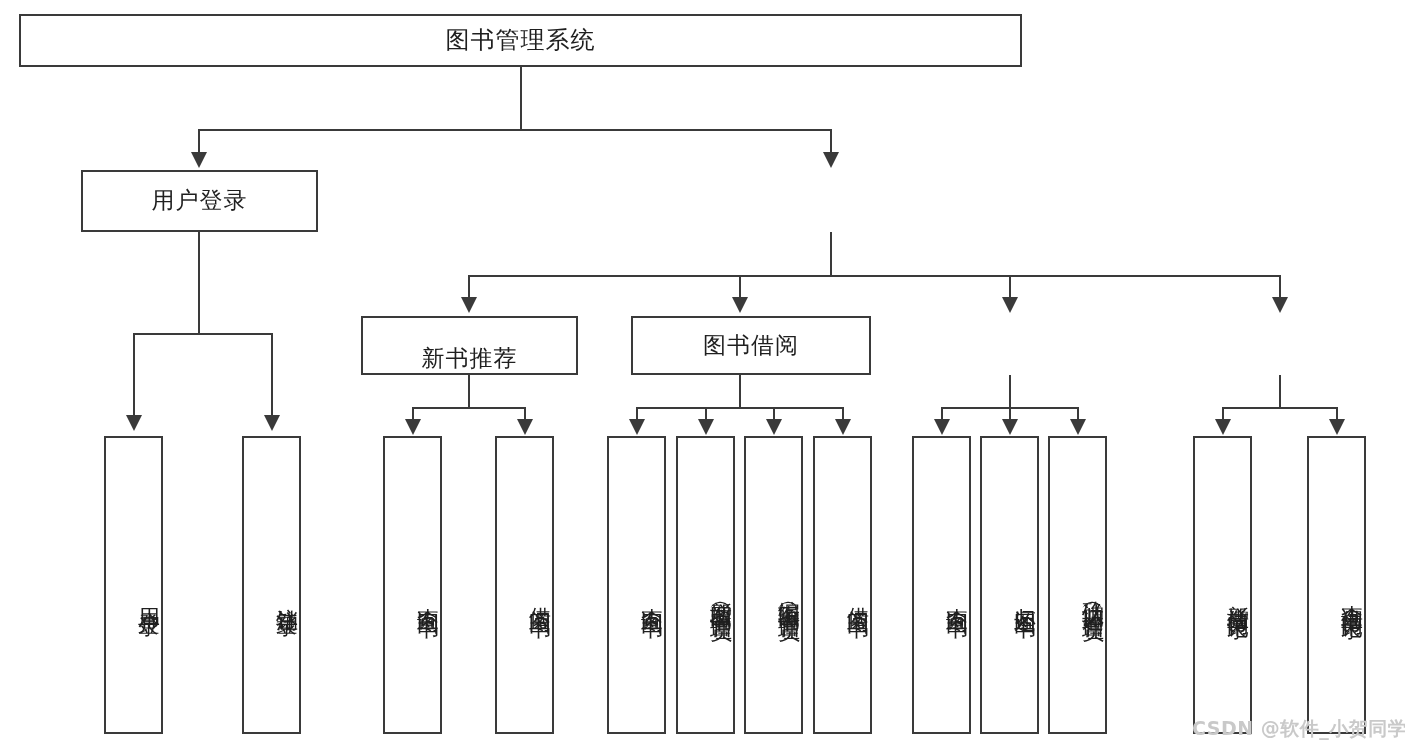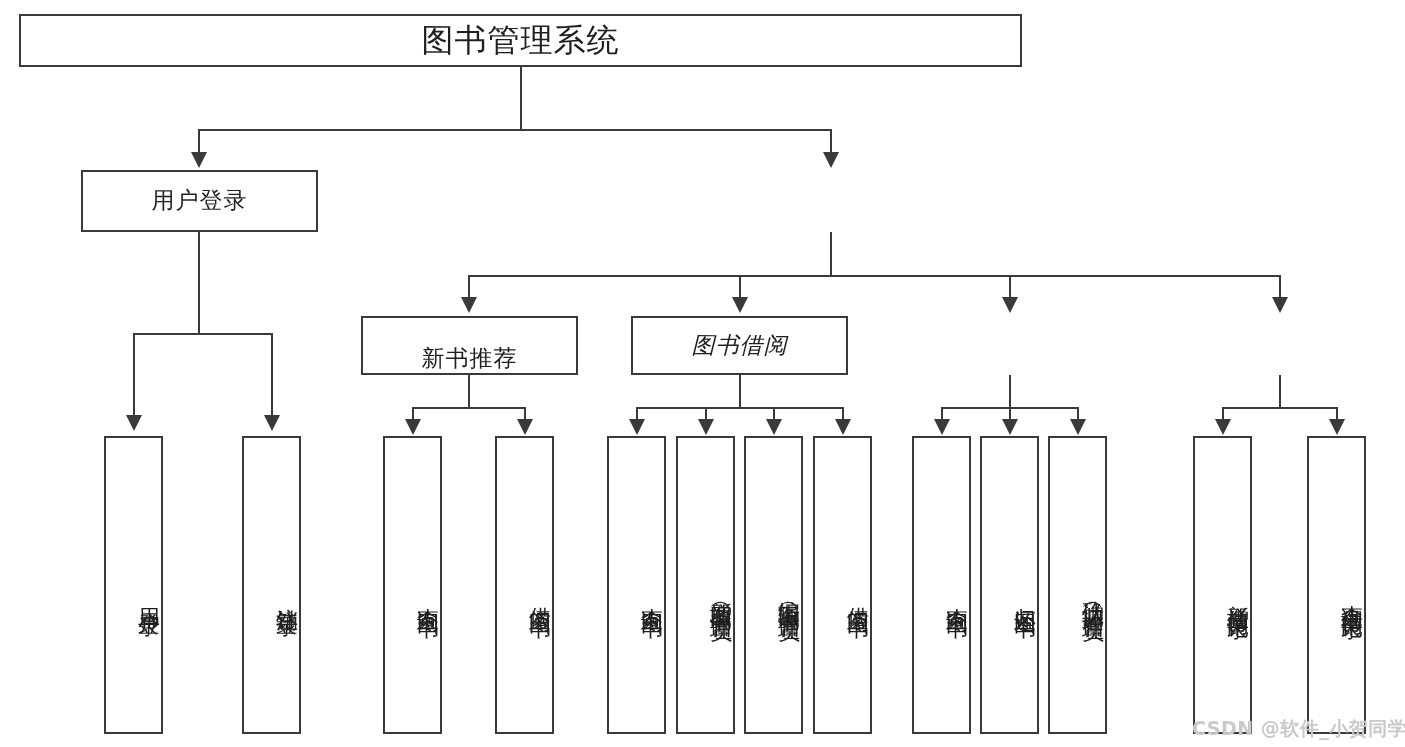--- a/index.html
+++ b/index.html
@@ -30,21 +30,21 @@
     justify-content: center;
     color: #1f1f1f;
     text-align: center;
   }
   .node.horiz {
     font-size: 23px;
     letter-spacing: 1px;
     line-height: 1.2;
   }
   .node.root {
-    font-size: 32px;
+    font-size: 24px;
   }
   .node.vert {
     writing-mode: vertical-rl;
     text-orientation: upright;
     font-size: 22px;
     letter-spacing: 3px;
     padding-top: 22px;
     align-items: flex-start;
     justify-content: center;
     line-height: 1.05;
@@ -129,21 +129,21 @@
 
   <div class="vline" style="left:1009px; top:275px; height:24px;"></div>
   <div class="arrow" style="left:1002px; top:297px;"></div>
 
   <div class="vline" style="left:1279px; top:275px; height:24px;"></div>
   <div class="arrow" style="left:1272px; top:297px;"></div>
 
   <div class="node horiz" style="left:361px; top:316px; width:217px; height:59px;align-items:flex-end;">
     <span>新书推荐</span>
   </div>
-  <div class="node horiz" style="left:631px; top:316px; width:217px; height:59px;font-style:italic;">
+  <div class="node horiz" style="left:631px; top:316px; width:240px; height:59px;">
     <span>图书借阅</span>
   </div>
 
   <div class="vline" style="left:468px; top:375px; height:33px;"></div>
   <div class="hline" style="left:412px; top:407px; width:113px;"></div>
   <div class="vline" style="left:412px; top:407px; height:14px;"></div>
   <div class="arrow" style="left:405px; top:419px;"></div>
   <div class="vline" style="left:524px; top:407px; height:14px;"></div>
   <div class="arrow" style="left:517px; top:419px;"></div>
 

